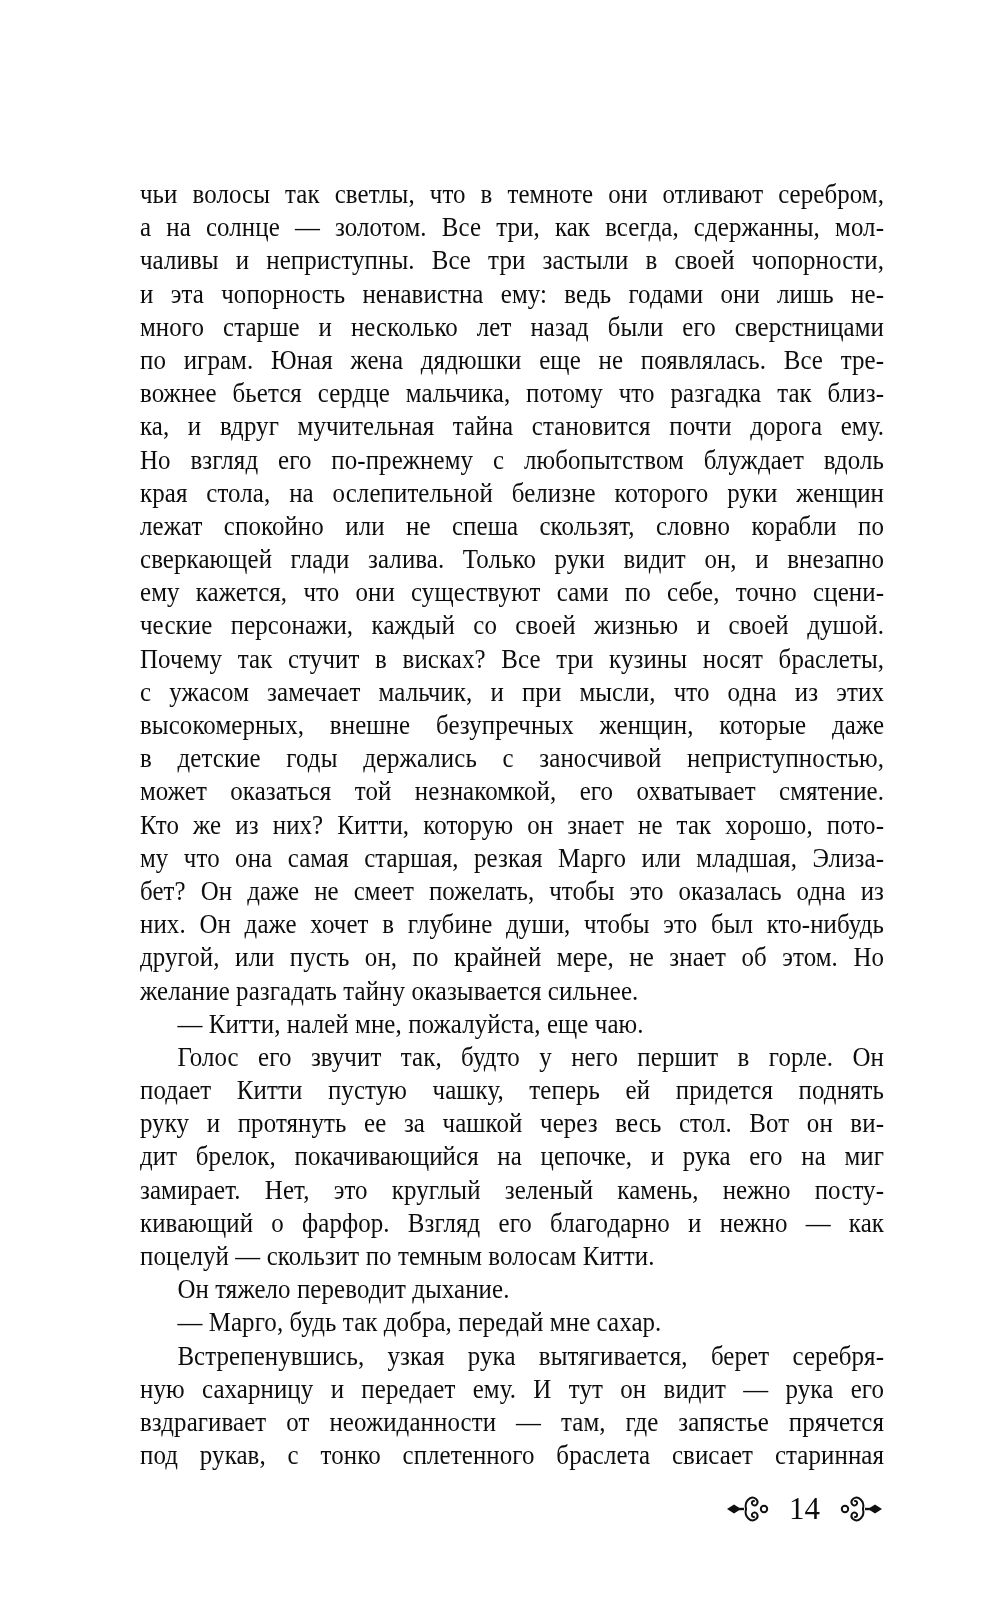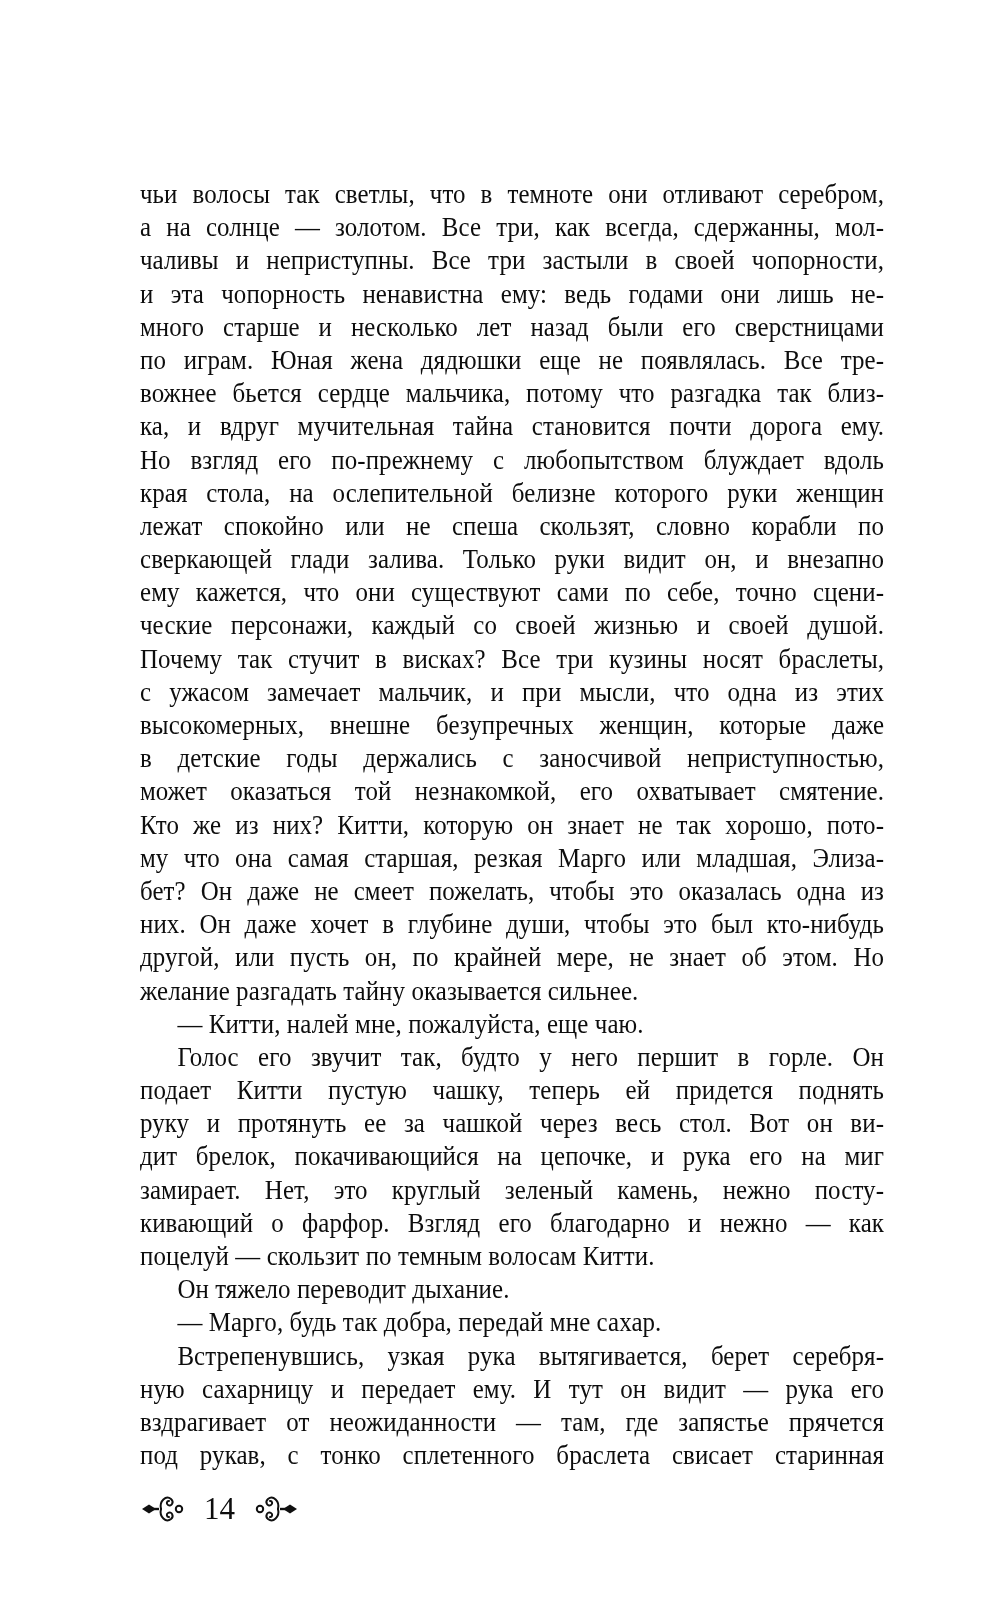--- a/index.html
+++ b/index.html
@@ -34,21 +34,21 @@
     text-justify: inter-word;
     letter-spacing: 0.1px;
   }
   .line.indent { text-indent: 42px; }
   .line.last { text-align: left; text-align-last: left; }
   .footer {
     position: absolute;
     left: 140px; top: 1444px;
     width: 744px;
     display: flex;
-    justify-content: flex-start;
+    justify-content: flex-end;
     align-items: center;
     gap: 16px;
   }
   .page-number {
     font-size: 31px;
     line-height: 36px;
     color: #0d0d0d;
     padding: 0 4px;
   }
   .fleuron { width: 44px; height: 34px; display: block; }

